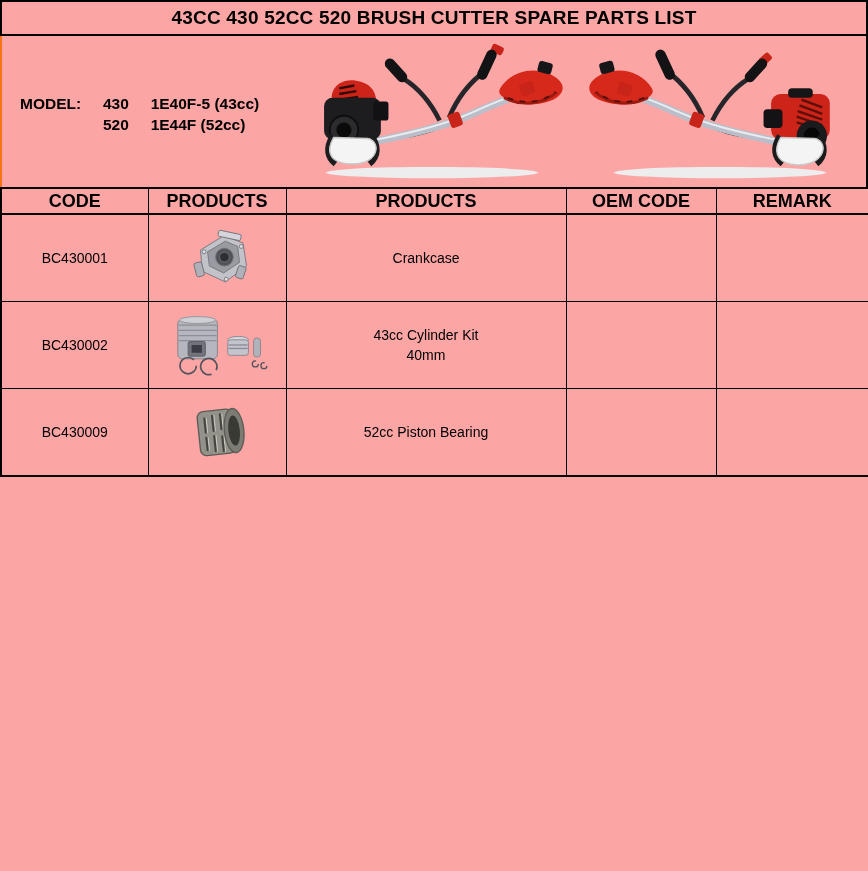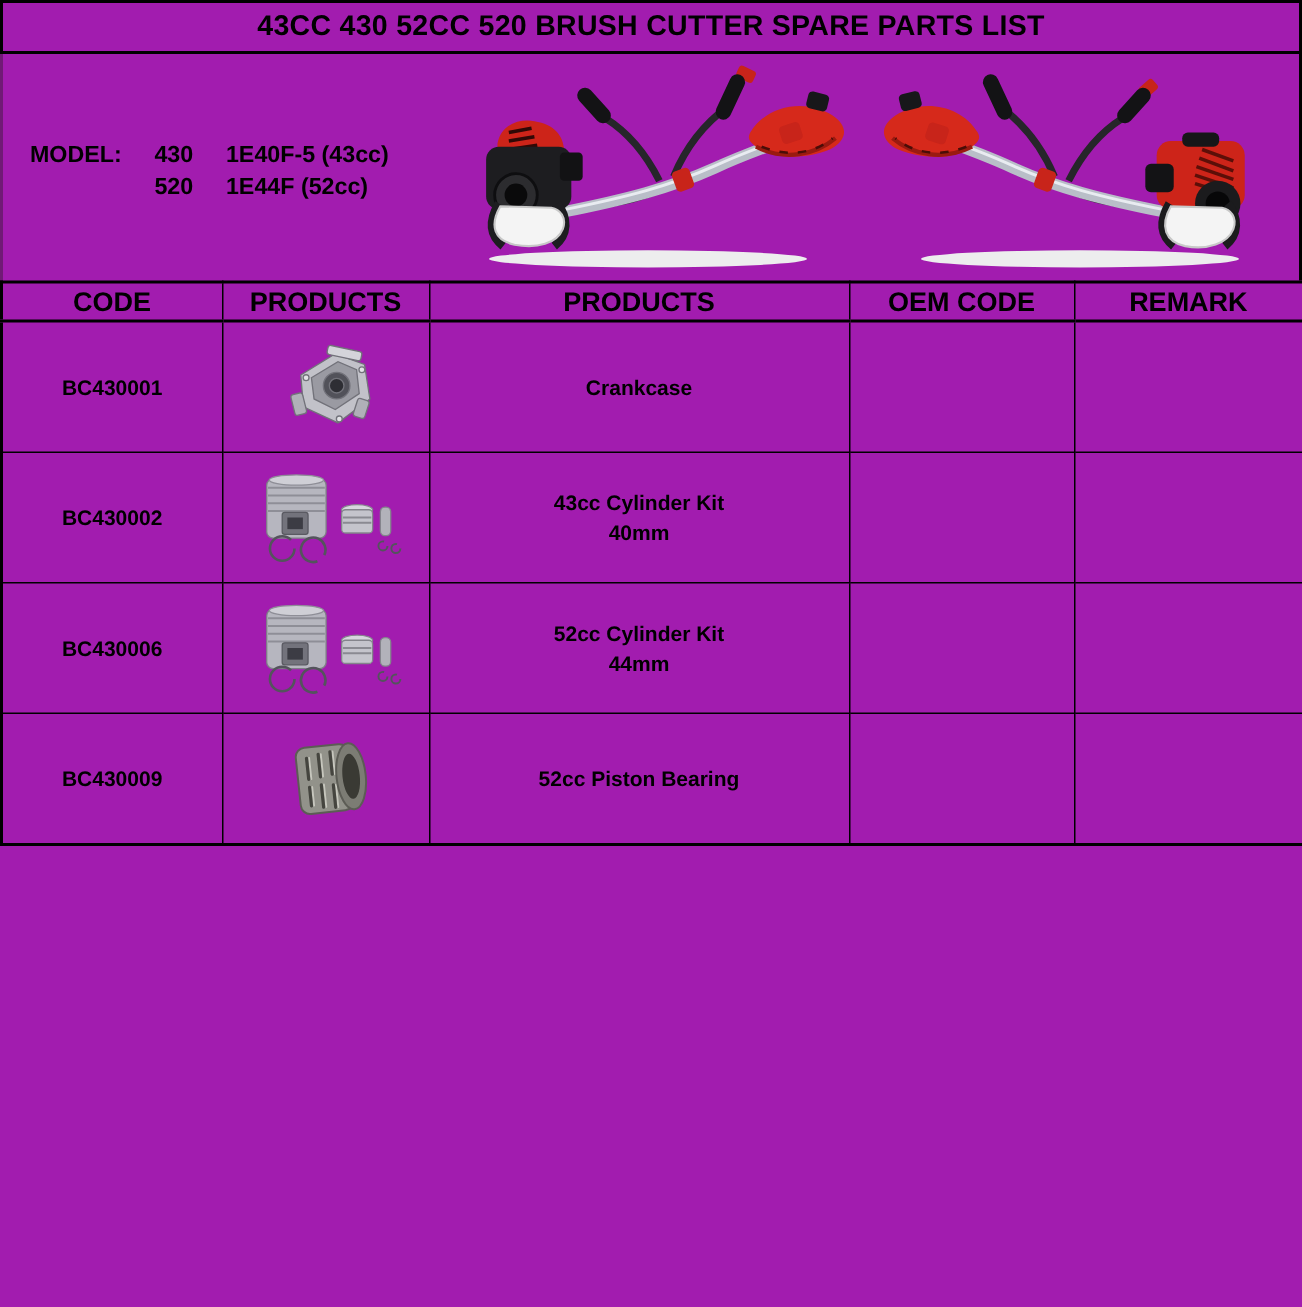--- a/index.html
+++ b/index.html
@@ -1,47 +1,47 @@
 <!DOCTYPE html>
 <html><head>
 <meta charset="utf-8">
 <style>
   html,body{margin:0;padding:0;background:#ffffff;}
   body{width:868px;font-family:"Liberation Sans","DejaVu Sans",sans-serif;color:#000;}
-  .sheet{width:868px;height:871px;box-sizing:border-box;background:#a21caf;}
+  .sheet{width:868px;height:871px;box-sizing:border-box;background:#fca5a5;}
 
   .title-box{
     box-sizing:border-box;height:36px;border:2px solid #000;
     display:flex;align-items:center;justify-content:center;
     font-weight:bold;font-size:19px;letter-spacing:0.2px;white-space:nowrap;
   }
 
   .head-sec{
     box-sizing:border-box;height:151px;
-    border-left:2px solid #701a75;border-right:2px solid #000;
+    border-left:2px solid #f97316;border-right:2px solid #000;
     display:flex;align-items:center;overflow:hidden;
   }
   .model-block{flex:0 0 auto;width:248px;padding-left:18px;padding-top:6px;}
   .model-grid{
     display:grid;grid-template-columns:auto auto auto;
     column-gap:13px;row-gap:3px;
     font-weight:bold;font-size:15.5px;line-height:18px;white-space:nowrap;
   }
   .imgs{flex:1;display:flex;justify-content:space-between;align-items:center;
         padding-left:20px;padding-right:4px;}
   .machine{width:288px;height:142px;display:block;}
 
   table.parts{width:868px;border-collapse:collapse;table-layout:fixed;border:2px solid #000;}
   table.parts th{
     box-sizing:border-box;height:26px;border:1px solid #000;border-bottom:2px solid #000;
     font-size:18px;font-weight:bold;text-align:center;vertical-align:middle;padding:0;
   }
   table.parts td{
     box-sizing:border-box;border:1px solid #000;text-align:center;vertical-align:middle;
-    font-size:14px;padding:12px;overflow:hidden;font-weight:bold;
+    font-size:14px;padding:12px;overflow:hidden;
   }
   tr.datarow{height:73px;}
   .pline{line-height:20px;}
   .part-photo{width:118px;height:62px;display:block;margin:0 auto;}
   .defs-holder{position:absolute;width:0;height:0;overflow:hidden;}
 </style>
 </head>
 <body>
 
 <svg class="defs-holder" aria-hidden="true">
@@ -265,34 +265,20 @@
       <div class="pline">43cc Cylinder Kit</div>
       <div class="pline">40mm</div>
     </td>
     <td></td>
     <td></td>
   </tr>
 
 
 
 
-  <tr class="datarow">
-    <td>BC430006</td>
-    <td>
-      <svg class="part-photo" role="img">
-        <use href="#pic-cylinder-kit"></use>
-      </svg>
-    </td>
-    <td>
-      <div class="pline">52cc Cylinder Kit</div>
-      <div class="pline">44mm</div>
-    </td>
-    <td></td>
-    <td></td>
-  </tr>
 
 
 
   <tr class="datarow">
     <td>BC430009</td>
     <td>
       <svg class="part-photo" role="img">
         <use href="#pic-bearing"></use>
       </svg>
     </td>

